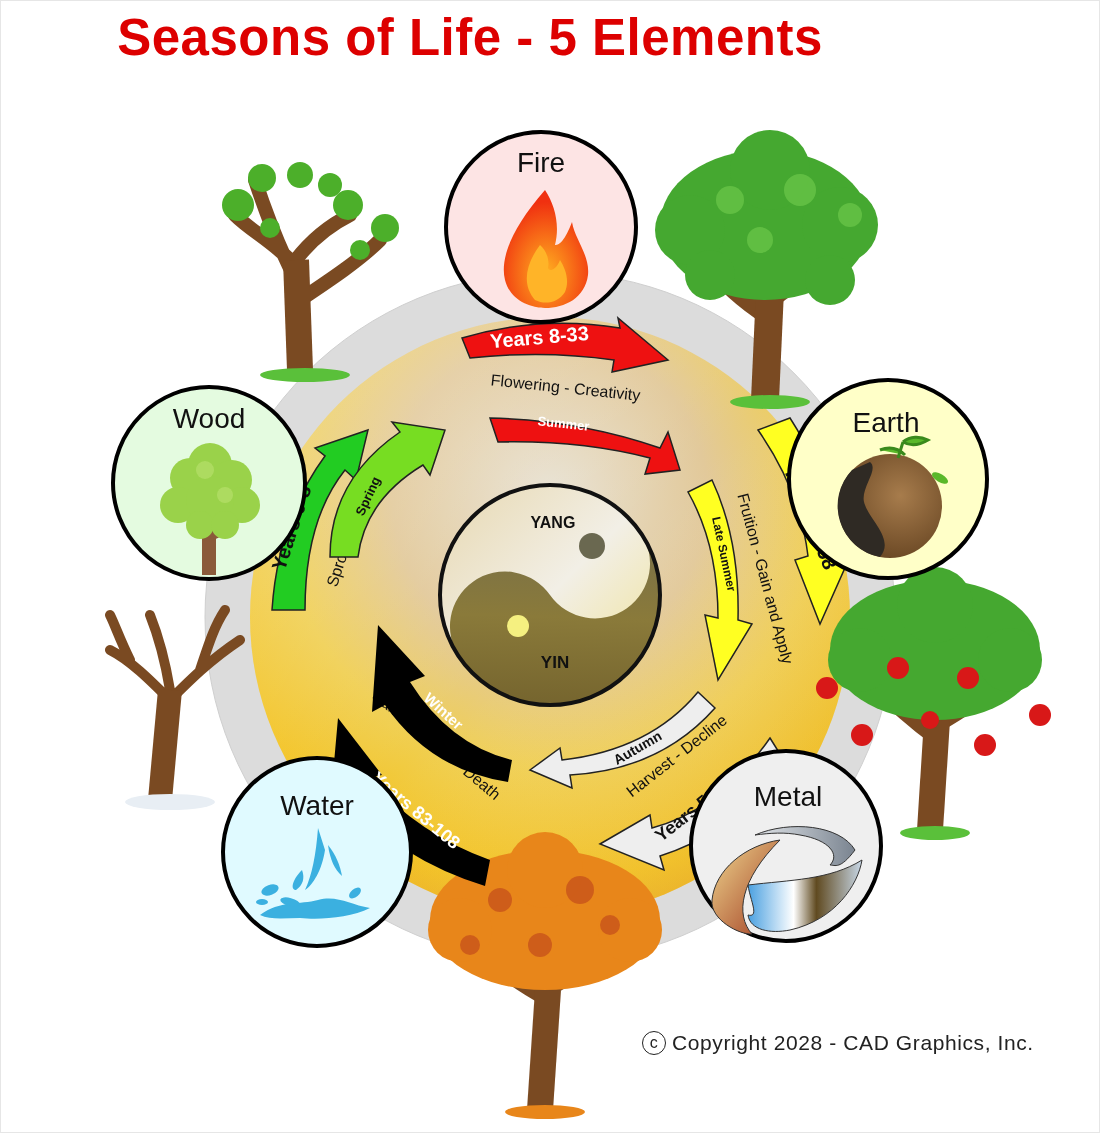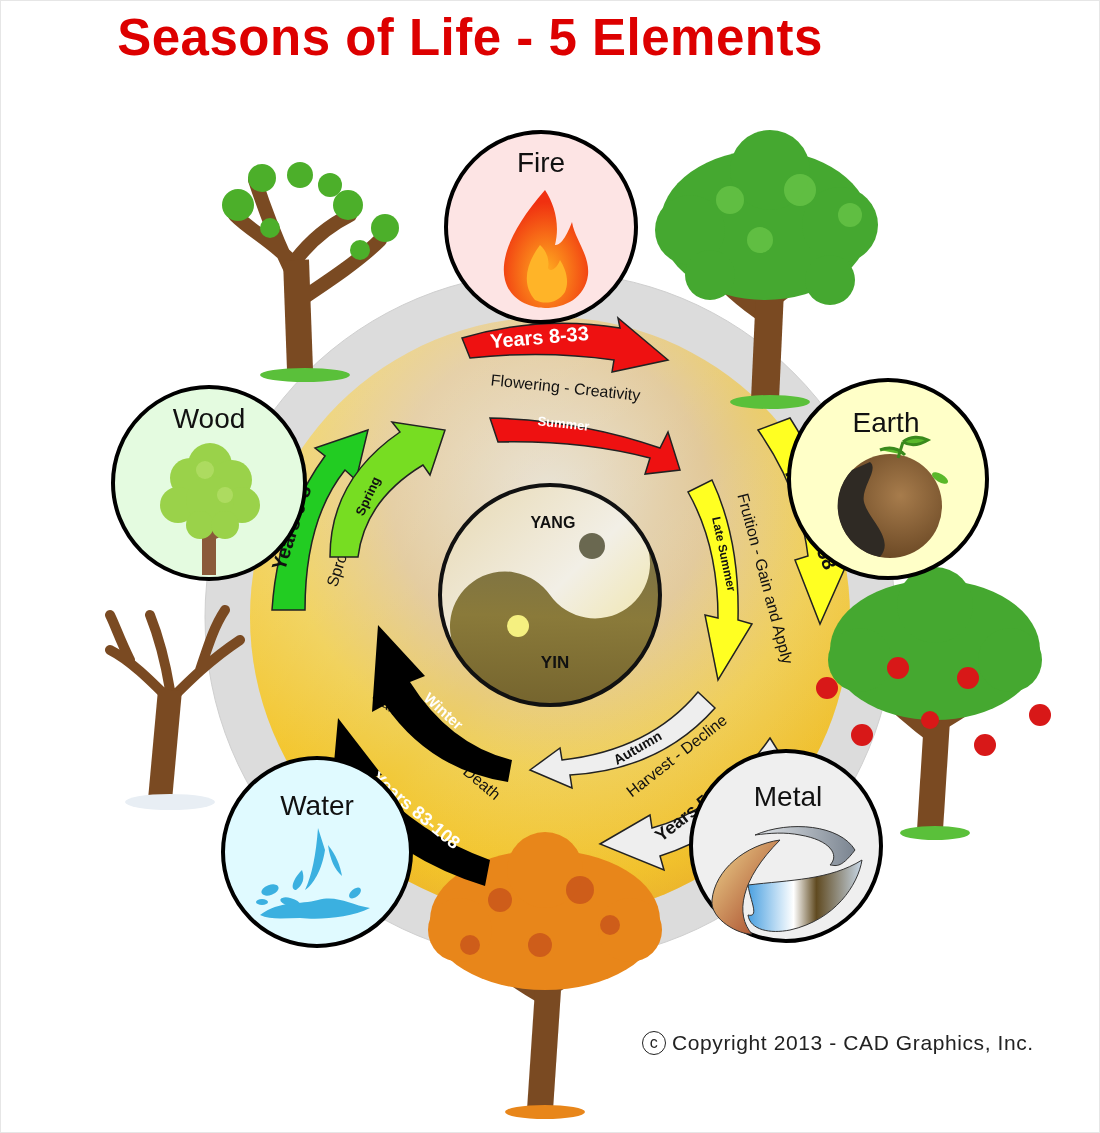--- a/index.html
+++ b/index.html
@@ -262,14 +262,14 @@
       <g fill="#b6e06a" opacity="0.7">
         <circle cx="205" cy="470" r="9"></circle>
           <circle cx="225" cy="495" r="8"></circle>
       </g>
     </g>
   </g>
 </svg>
 
 <div class="copyright">
   <span class="c">c</span>
-  <span>Copyright 2013 - CAD Graphics, Inc.</span>
+  <span>Copyright 2028 - CAD Graphics, Inc.</span>
 </div>
 
 </body></html>

